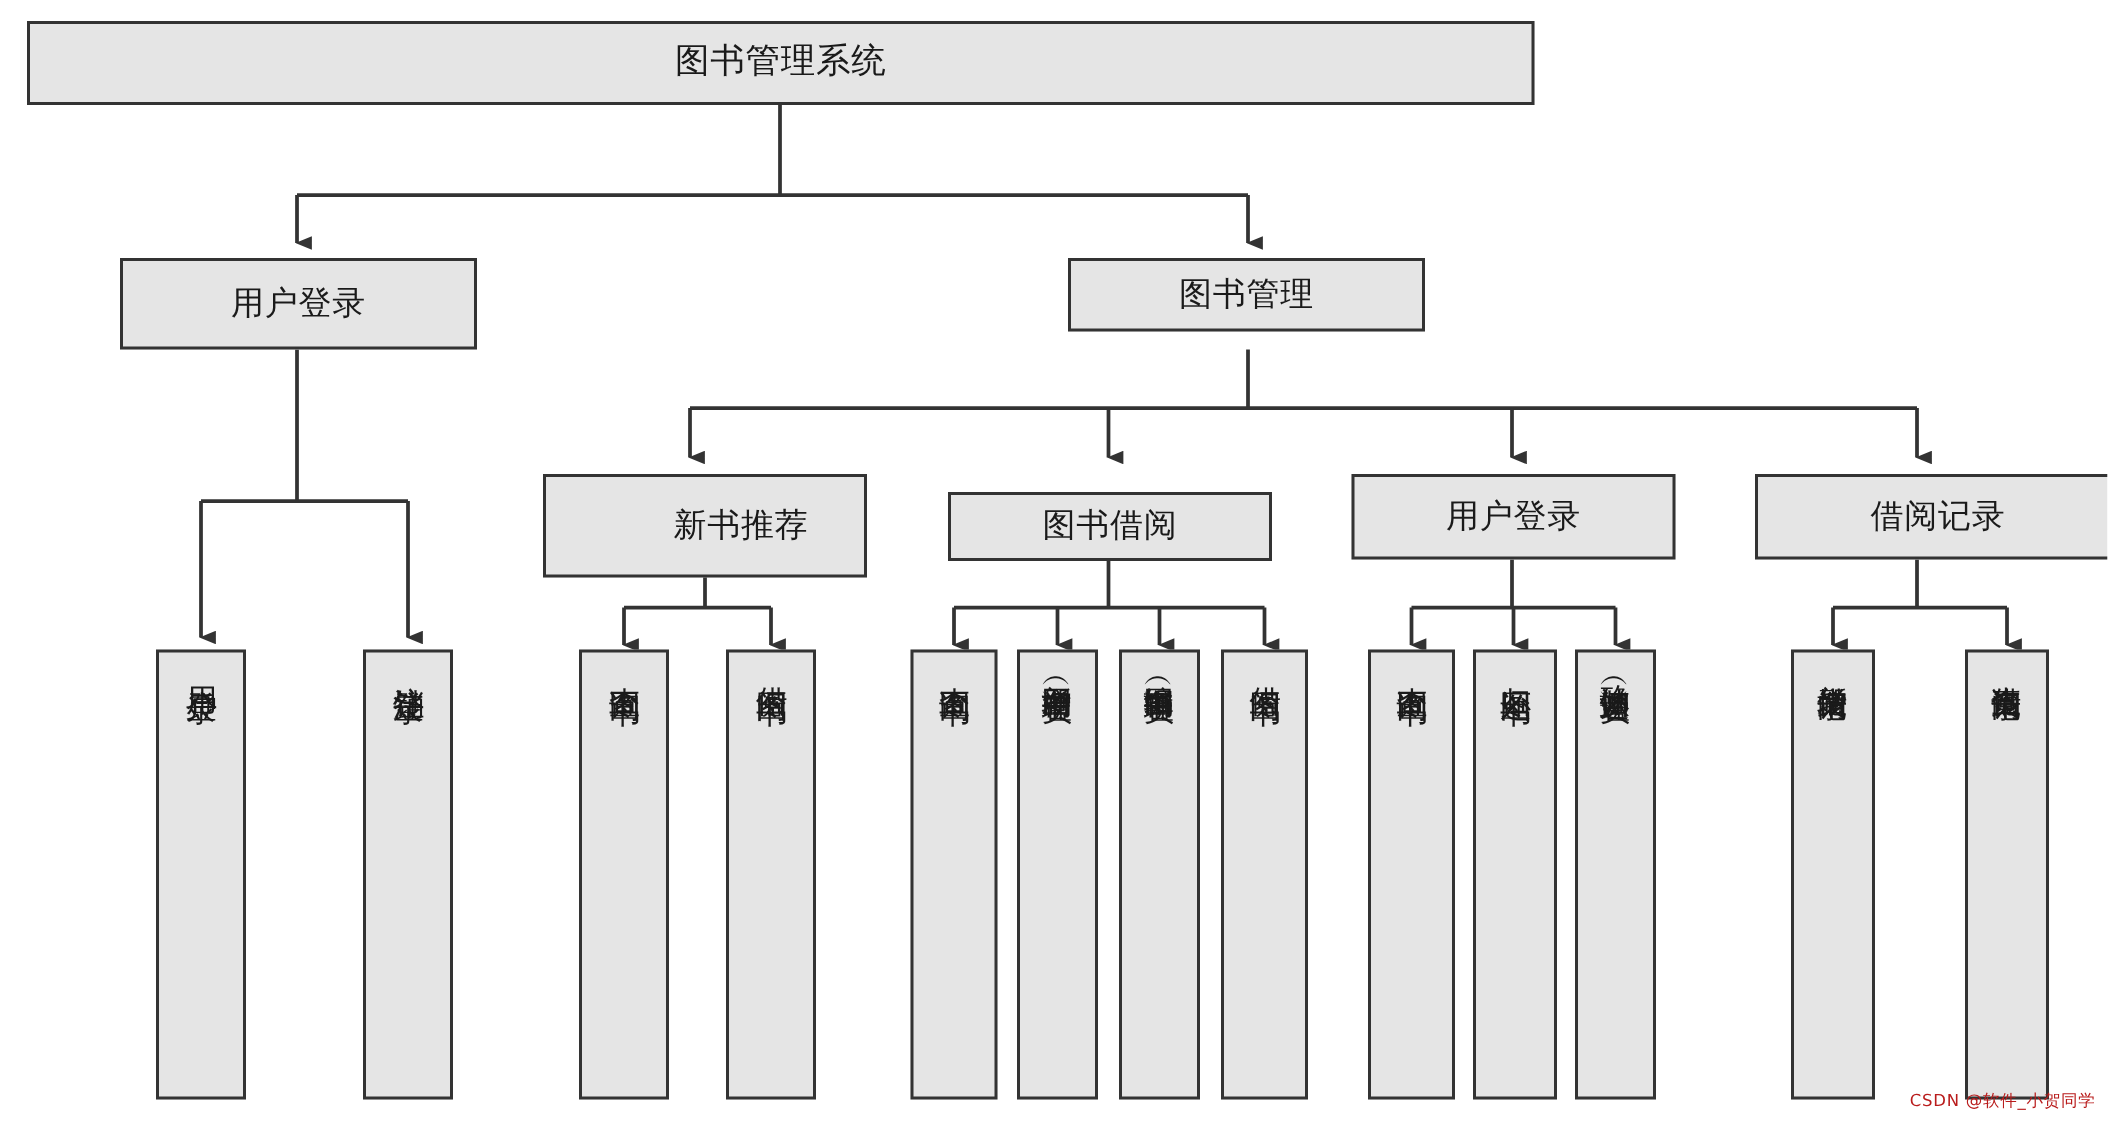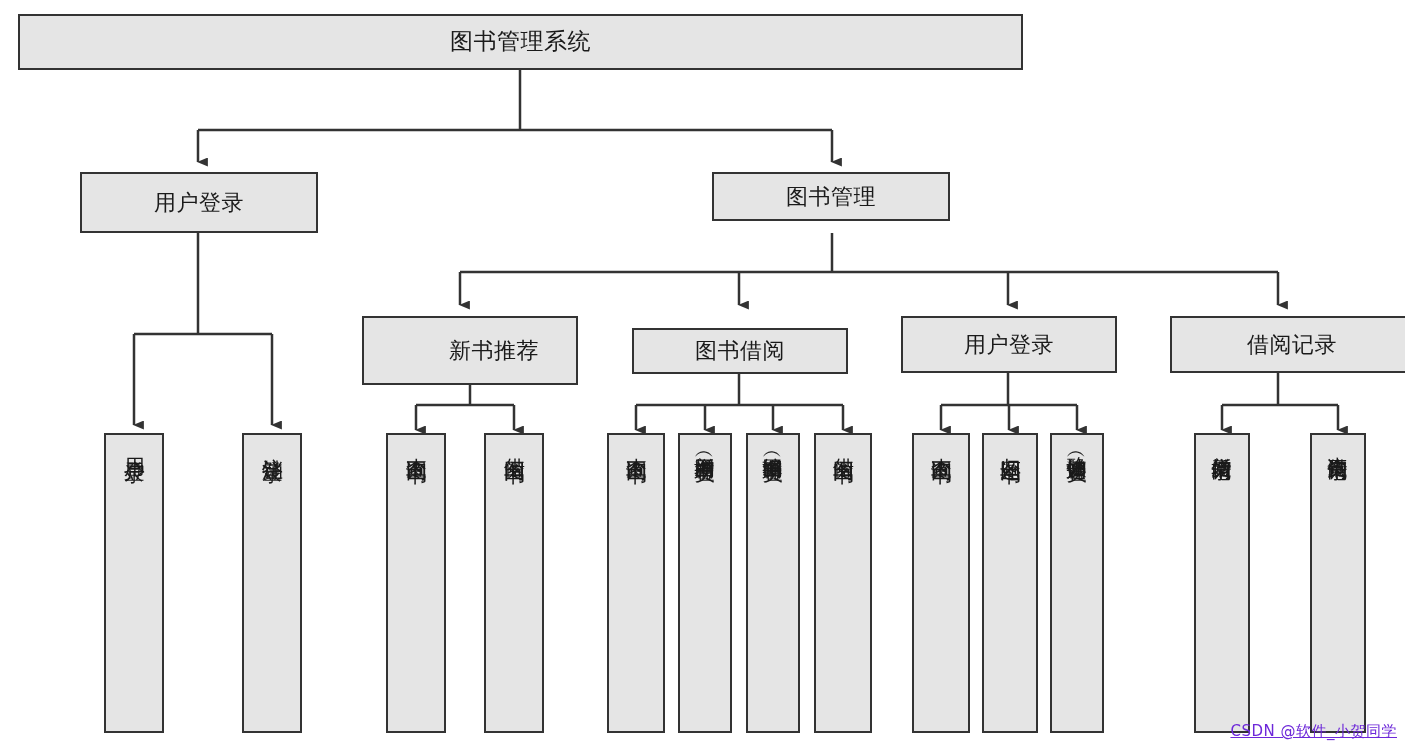--- a/index.html
+++ b/index.html
@@ -65,26 +65,25 @@
     line-height: 1;
   }
   .node.vert.tight .node-label {
     font-size: 20px;
     letter-spacing: 1px;
   }
   #watermark {
     position: absolute;
     right: 8px;
     bottom: 6px;
-    font-size: 15px;
-    color: #6d28d9;
+    font-size: 11px;
+    color: #b91c1c;
     letter-spacing: 0.5px;
     white-space: nowrap;
     user-select: none;
-    text-decoration: underline;
   }
 </style>
 </head>
 <body>
 
 <div id="diagram-canvas">
 
   <svg id="edge-layer" viewBox="0 0 1405 747" width="1405" height="747" xmlns="http://www.w3.org/2000/svg">
     <defs>
       <marker id="arrowhead" viewBox="0 0 10 12" refX="5" refY="11" markerWidth="9" markerHeight="11" orient="auto-start-reverse" markerUnits="userSpaceOnUse">

